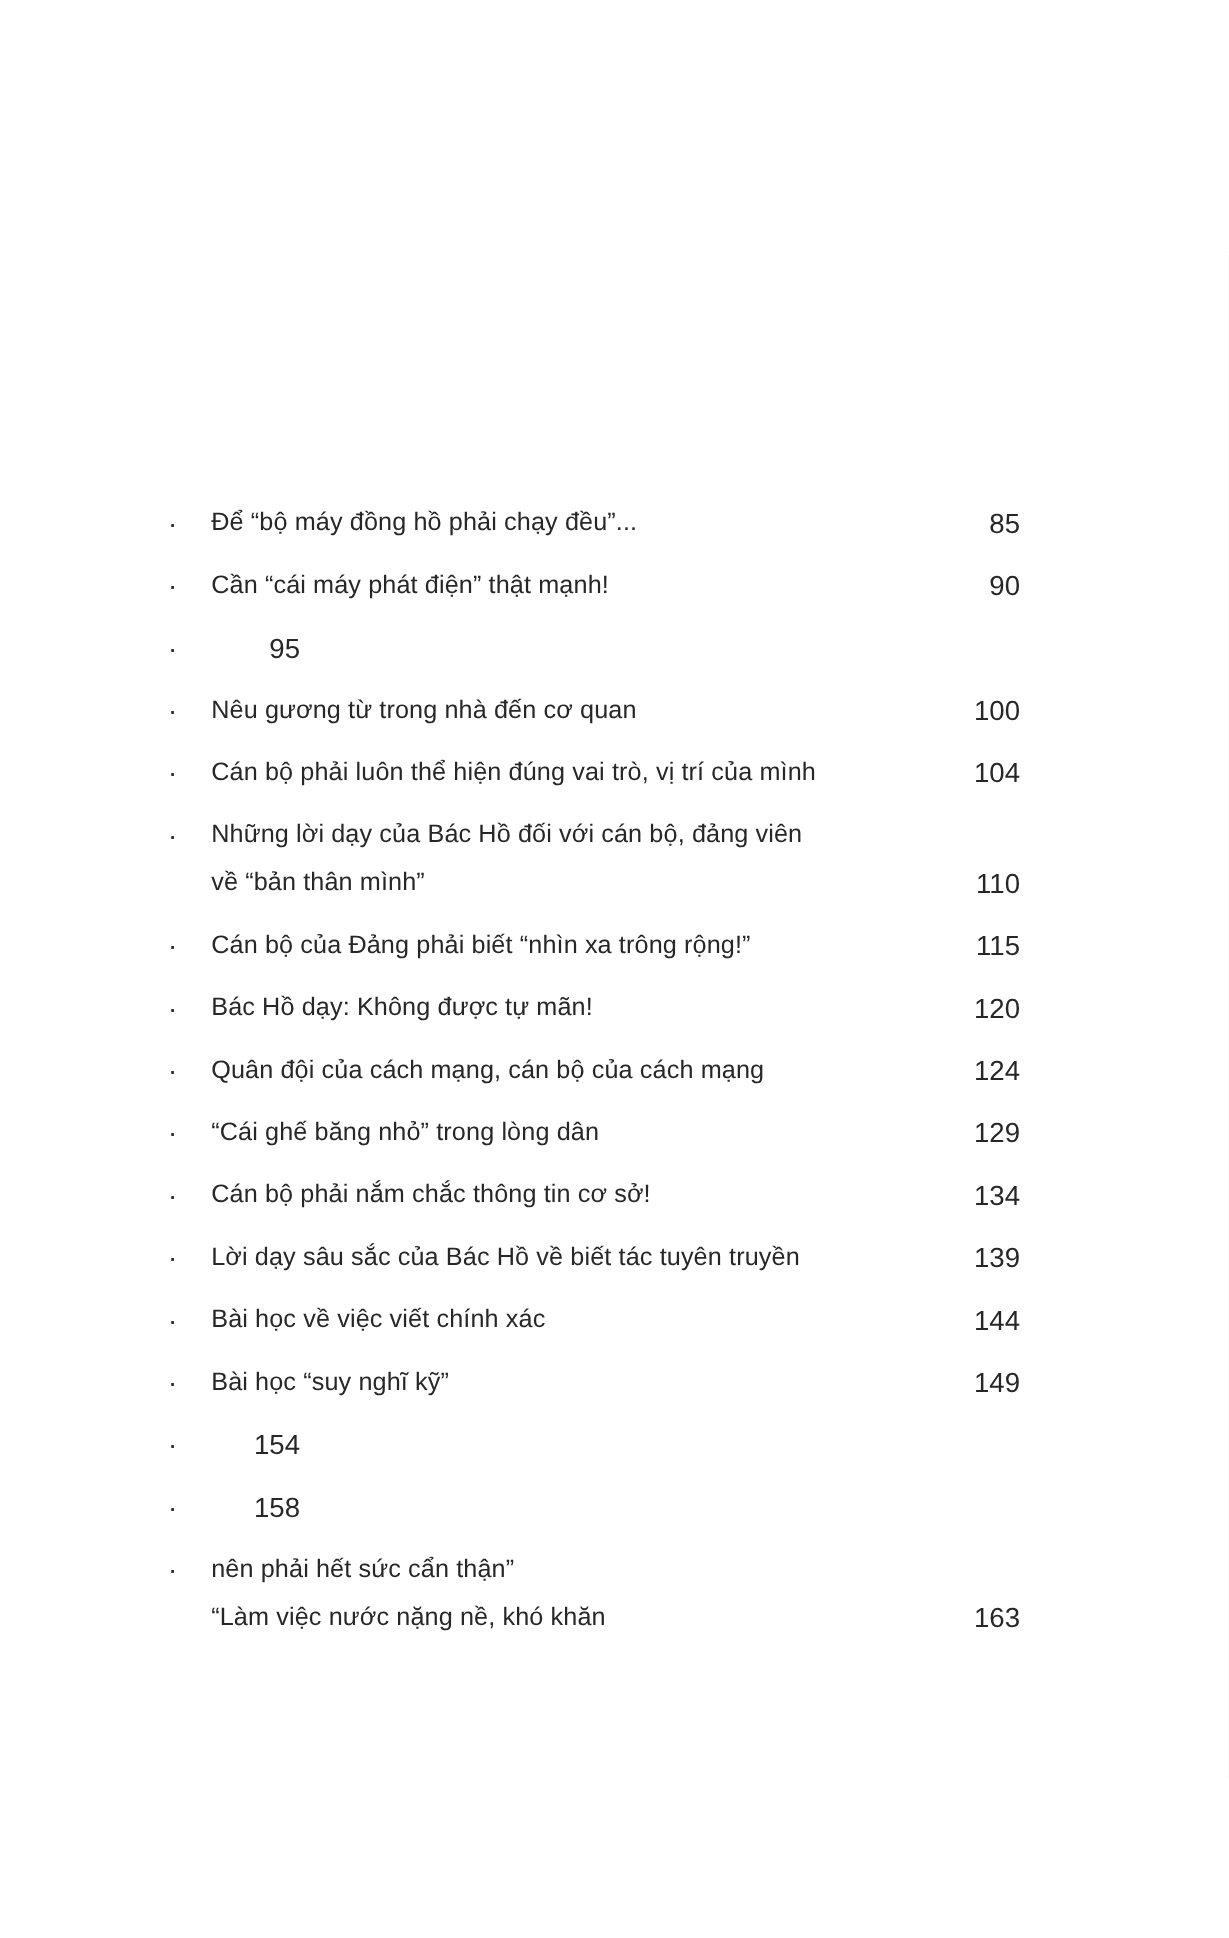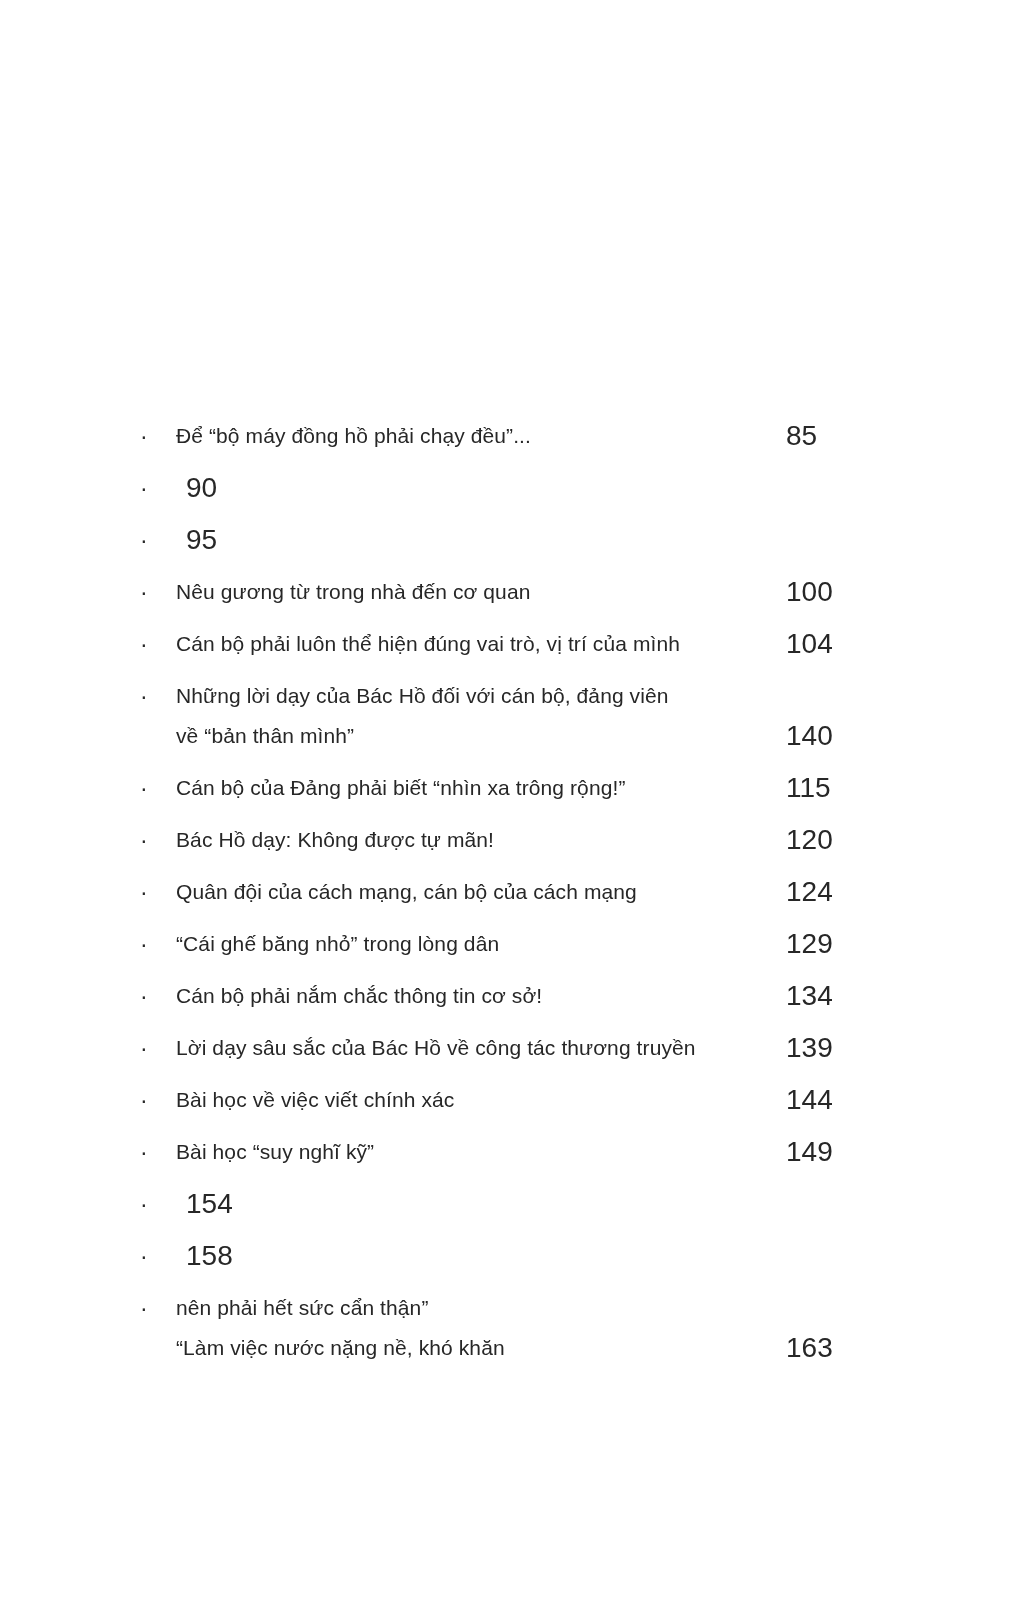--- a/index.html
+++ b/index.html
@@ -39,41 +39,44 @@
     flex: 1 1 auto;
     font-size: 21px;
     line-height: 40px;
     letter-spacing: 0.1px;
   }
   .toc-title .toc-line {
     display: block;
   }
   .toc-page {
     flex: 0 0 64px;
-    text-align: left;
-    font-size: 28px;
+    text-align: right;
+    font-size: 23px;
     line-height: 40px;
     padding-left: 10px;
   }
 </style>
 </head>
 <body>
 
 <div class="page">
   <div class="toc" id="toc-list">
   <div class="toc-entry">
     <span class="toc-bullet">·</span>
     <span class="toc-title">
           <span class="toc-line">Để “bộ máy đồng hồ phải chạy đều”...</span>
         </span>
     <span class="toc-page">85</span>
   </div>
 
   <div class="toc-entry">
     <span class="toc-bullet">·</span>
+    <span class="toc-title">
+          <span class="toc-line">Cần “cái máy phát điện” thật mạnh!</span>
+        </span>
     <span class="toc-page">90</span>
   </div>
 
   <div class="toc-entry">
     <span class="toc-bullet">·</span>
     <span class="toc-page">95</span>
   </div>
 
   <div class="toc-entry">
     <span class="toc-bullet">·</span>
@@ -90,21 +93,21 @@
         </span>
     <span class="toc-page">104</span>
   </div>
 
   <div class="toc-entry">
     <span class="toc-bullet">·</span>
     <span class="toc-title">
           <span class="toc-line">Những lời dạy của Bác Hồ đối với cán bộ, đảng viên</span>
           <span class="toc-line">về “bản thân mình”</span>
         </span>
-    <span class="toc-page">140</span>
+    <span class="toc-page">110</span>
   </div>
 
   <div class="toc-entry">
     <span class="toc-bullet">·</span>
     <span class="toc-title">
           <span class="toc-line">Cán bộ của Đảng phải biết “nhìn xa trông rộng!”</span>
         </span>
     <span class="toc-page">115</span>
   </div>
 
@@ -136,21 +139,21 @@
     <span class="toc-bullet">·</span>
     <span class="toc-title">
           <span class="toc-line">Cán bộ phải nắm chắc thông tin cơ sở!</span>
         </span>
     <span class="toc-page">134</span>
   </div>
 
   <div class="toc-entry">
     <span class="toc-bullet">·</span>
     <span class="toc-title">
-          <span class="toc-line">Lời dạy sâu sắc của Bác Hồ về công tác thương truyền</span>
+          <span class="toc-line">Lời dạy sâu sắc của Bác Hồ về biết tác tuyên truyền</span>
         </span>
     <span class="toc-page">139</span>
   </div>
 
   <div class="toc-entry">
     <span class="toc-bullet">·</span>
     <span class="toc-title">
           <span class="toc-line">Bài học về việc viết chính xác</span>
         </span>
     <span class="toc-page">144</span>

